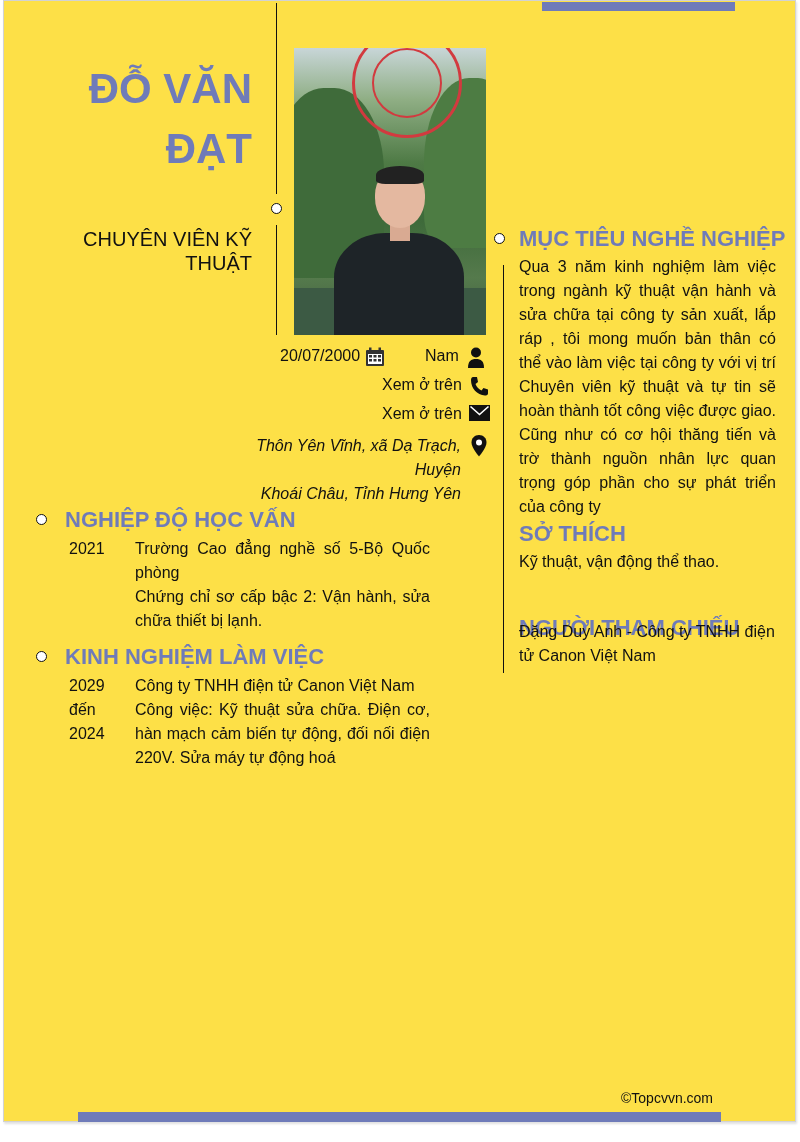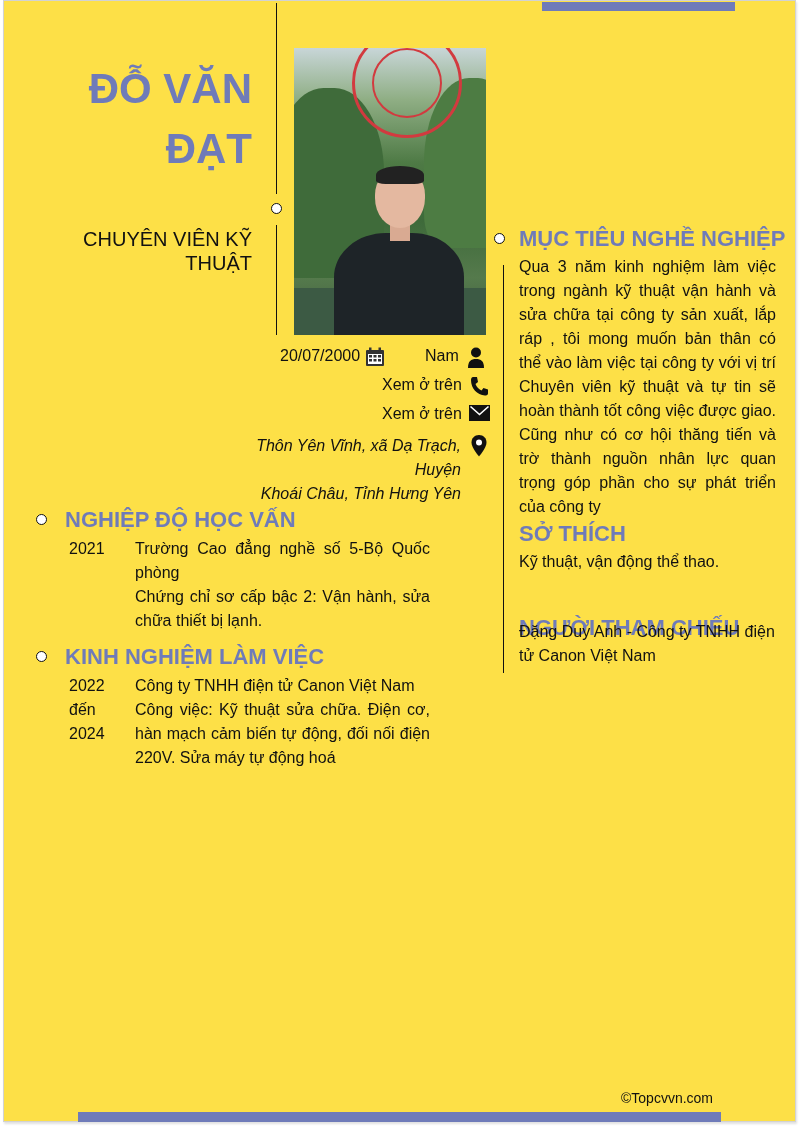--- a/index.html
+++ b/index.html
@@ -156,21 +156,21 @@
     <div class="year">2021</div>
     <div class="desc">
       <div>Trường Cao đẳng nghề số 5-Bộ Quốc phòng</div>
       <div>Chứng chỉ sơ cấp bậc 2: Vận hành, sửa chữa thiết bị lạnh.</div>
     </div>
   </div>
 
   <div class="ring" style="left:32px; top:650px;"></div>
   <div class="section-head" style="left:61px; top:644px;">KINH NGHIỆM LÀM VIỆC</div>
   <div class="exp-row" style="left:65px; top:673px;">
-    <div class="year" style="width:66px; word-spacing:40px;">2022 đến 2024</div>
+    <div class="year" style="width:66px; word-spacing:40px;">2029 đến 2024</div>
     <div class="desc">
       <div>Công ty TNHH điện tử Canon Việt Nam</div>
       <div>Công việc: Kỹ thuật sửa chữa. Điện cơ, hàn mạch cảm biến tự động, đối nối điện 220V. Sửa máy tự động hoá</div>
     </div>
   </div>
 
   <div class="copyright">©Topcvvn.com</div>
   <div class="bottom-bar"></div>
 </div>
 

